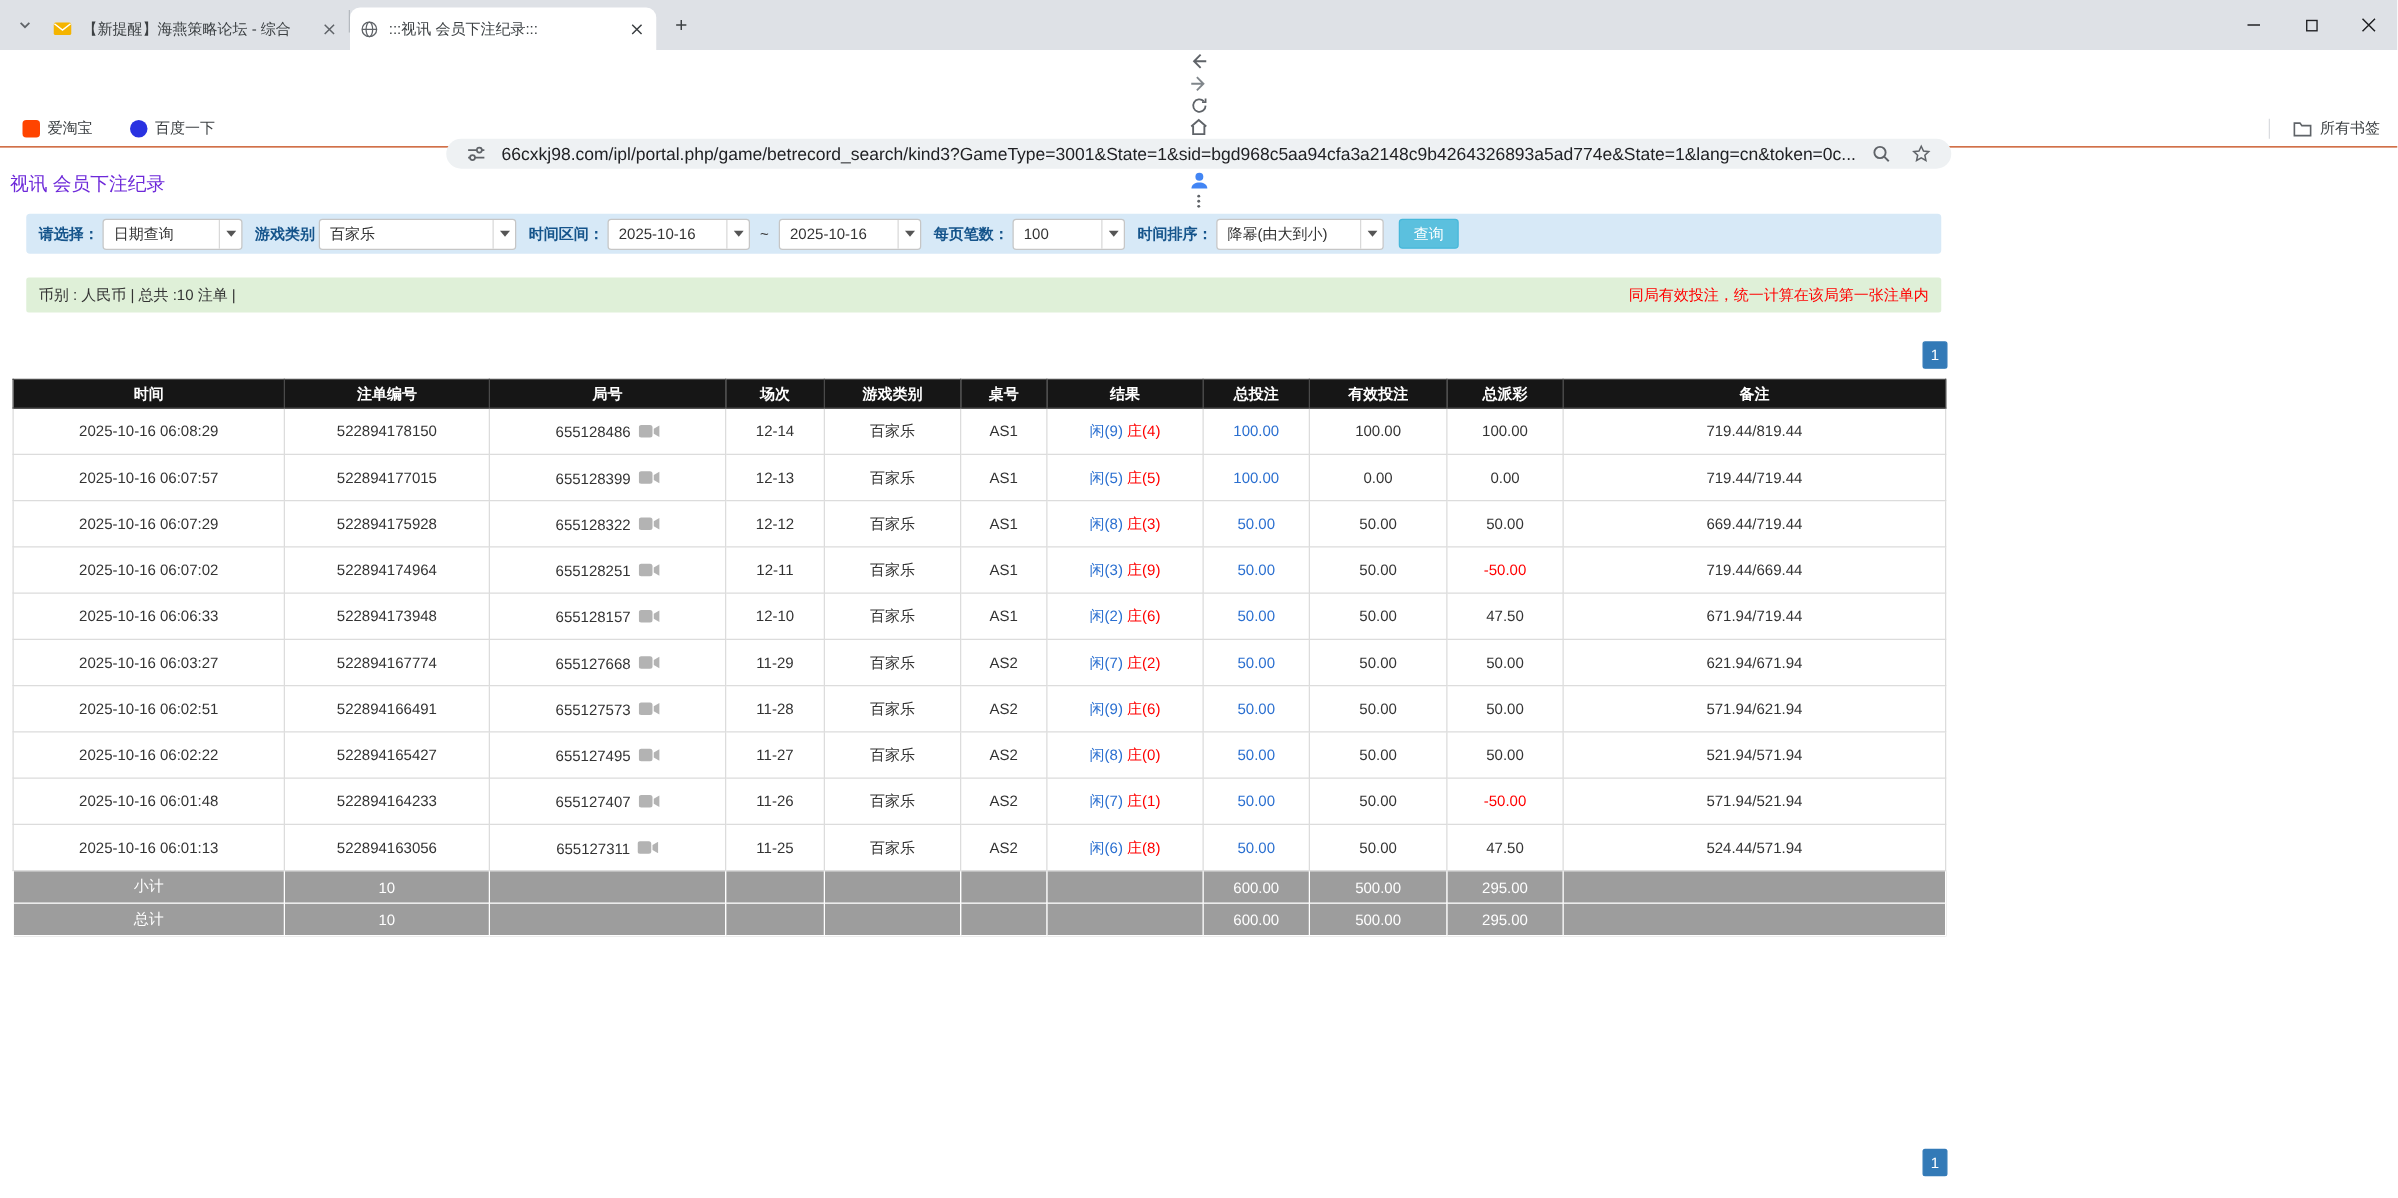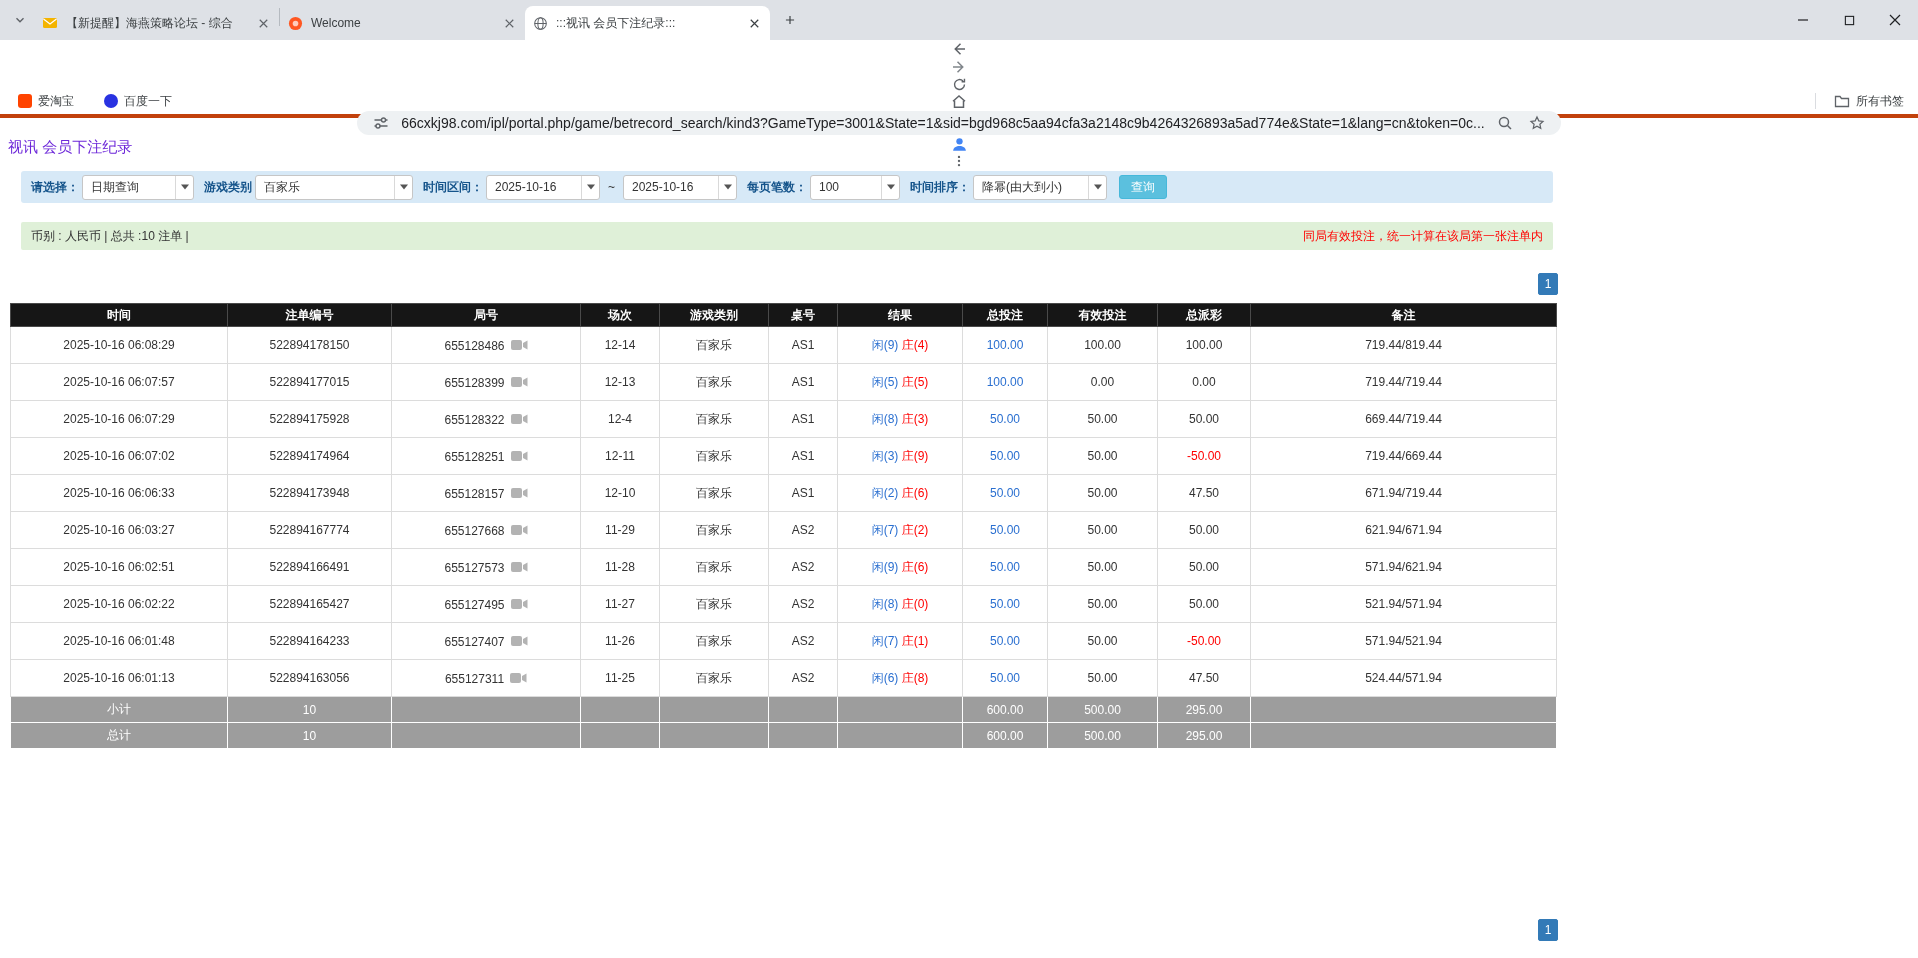--- a/index.html
+++ b/index.html
@@ -17,21 +17,21 @@
   .newtab-btn { width:28px; height:28px; margin:0 0 6px 6px; border-radius:50%; display:flex; align-items:center; justify-content:center; color:#3c4043; }
   .win-controls { position:absolute; right:0; top:0; height:40px; display:flex; }
   .win-btn { width:46px; height:40px; display:flex; align-items:center; justify-content:center; color:#202124; }
 
   .toolbar { height:48px; background:#fff; display:flex; align-items:center; padding:0 8px;flex-direction:column; }
   .nav-btn { width:34px; height:34px; border-radius:50%; display:flex; align-items:center; justify-content:center; margin:0 2px; }
   .omnibox { flex:1; height:34px; background:#eef1f3; border-radius:17px; display:flex; align-items:center; padding:0 12px; margin:0 6px; gap:8px; }
   .omni-url { flex:1; font-size:14px; color:#202124; white-space:nowrap; overflow:hidden; }
   .omni-icon { display:flex; align-items:center; justify-content:center; width:24px; height:24px; flex:0 0 auto; }
 
-  .bookmarks-bar { height:30px; background:#fff; border-bottom:4px solid #c2410c; display:flex; align-items:center; padding:0 14px; font-size:12px; color:#3c4043; }
+  .bookmarks-bar { height:30px; background:#fff; border-bottom:1px solid #c2410c; display:flex; align-items:center; padding:0 14px; font-size:12px; color:#3c4043; }
   .bm-item { display:flex; align-items:center; gap:6px; margin-right:22px; height:24px; padding:0 4px; border-radius:12px; }
   .bm-right { margin-left:auto; display:flex; align-items:center; gap:6px; }
   .bm-divider { width:1px; height:16px; background:#dadce0; margin-right:12px; }
   .bm-fav { width:14px; height:14px; border-radius:3px; display:inline-block; flex:0 0 auto; }
   .fav-taobao { background:#ff4400; }
   .fav-baidu { background:#2932e1; border-radius:50%; }
 
   
   .main { width:1566px; }
   .page-title { margin:20px 0 14px 8px; font-size:15px; font-weight:400; color:#6d28d9; }
@@ -88,34 +88,20 @@
     </span>
     <span class="t-title">【新提醒】海燕策略论坛 - 综合</span>
     <span class="tab-close">
       <svg width="9" height="9" viewBox="0 0 12 12" stroke="#5f6368" stroke-width="1.6">
           <path d="M1 1l10 10M11 1L1 11"></path>
         </svg>
     </span>
   </div>
   <div class="tab-sep"></div>
 
-  <div class="tab">
-    <span>
-      <svg width="15" height="15" viewBox="0 0 16 16">
-          <circle cx="8" cy="8" r="7" fill="#ff5722"></circle>
-          <circle cx="8" cy="8" r="3" fill="#ffccbc"></circle>
-        </svg>
-    </span>
-    <span class="t-title">Welcome</span>
-    <span class="tab-close">
-      <svg width="9" height="9" viewBox="0 0 12 12" stroke="#5f6368" stroke-width="1.6">
-          <path d="M1 1l10 10M11 1L1 11"></path>
-        </svg>
-    </span>
-  </div>
 
   <div class="tab active">
     <span>
       <svg width="15" height="15" viewBox="0 0 16 16" fill="none" stroke="#5f6368" stroke-width="1.1">
           <circle cx="8" cy="8" r="6.2"></circle>
           <ellipse cx="8" cy="8" rx="2.8" ry="6.2"></ellipse>
           <path d="M1.8 8h12.4"></path>
         </svg>
     </span>
     <span class="t-title">:::视讯 会员下注纪录:::</span>
@@ -391,21 +377,21 @@
     <td>2025-10-16 06:07:29</td>
     <td>522894175928</td>
     <td class="round-cell">
       <span class="num">655128322</span><span class="cam">
               <svg width="17" height="12" viewBox="0 0 17 12">
                 <rect x="0" y="1" width="11" height="10" rx="2" fill="#b3b3b3"></rect>
                 <path d="M12 4l4.5-2.6v9.2L12 8z" fill="#b3b3b3"></path>
               </svg>
             </span>
     </td>
-    <td>12-4</td>
+    <td>12-12</td>
     <td>百家乐</td>
     <td>AS1</td>
     <td>
       <span class="res-player">闲(8)</span>
       <span class="res-banker">庄(3)</span>
     </td>
     <td>
       <a class="bet-link">50.00</a>
     </td>
     <td>50.00</td>

